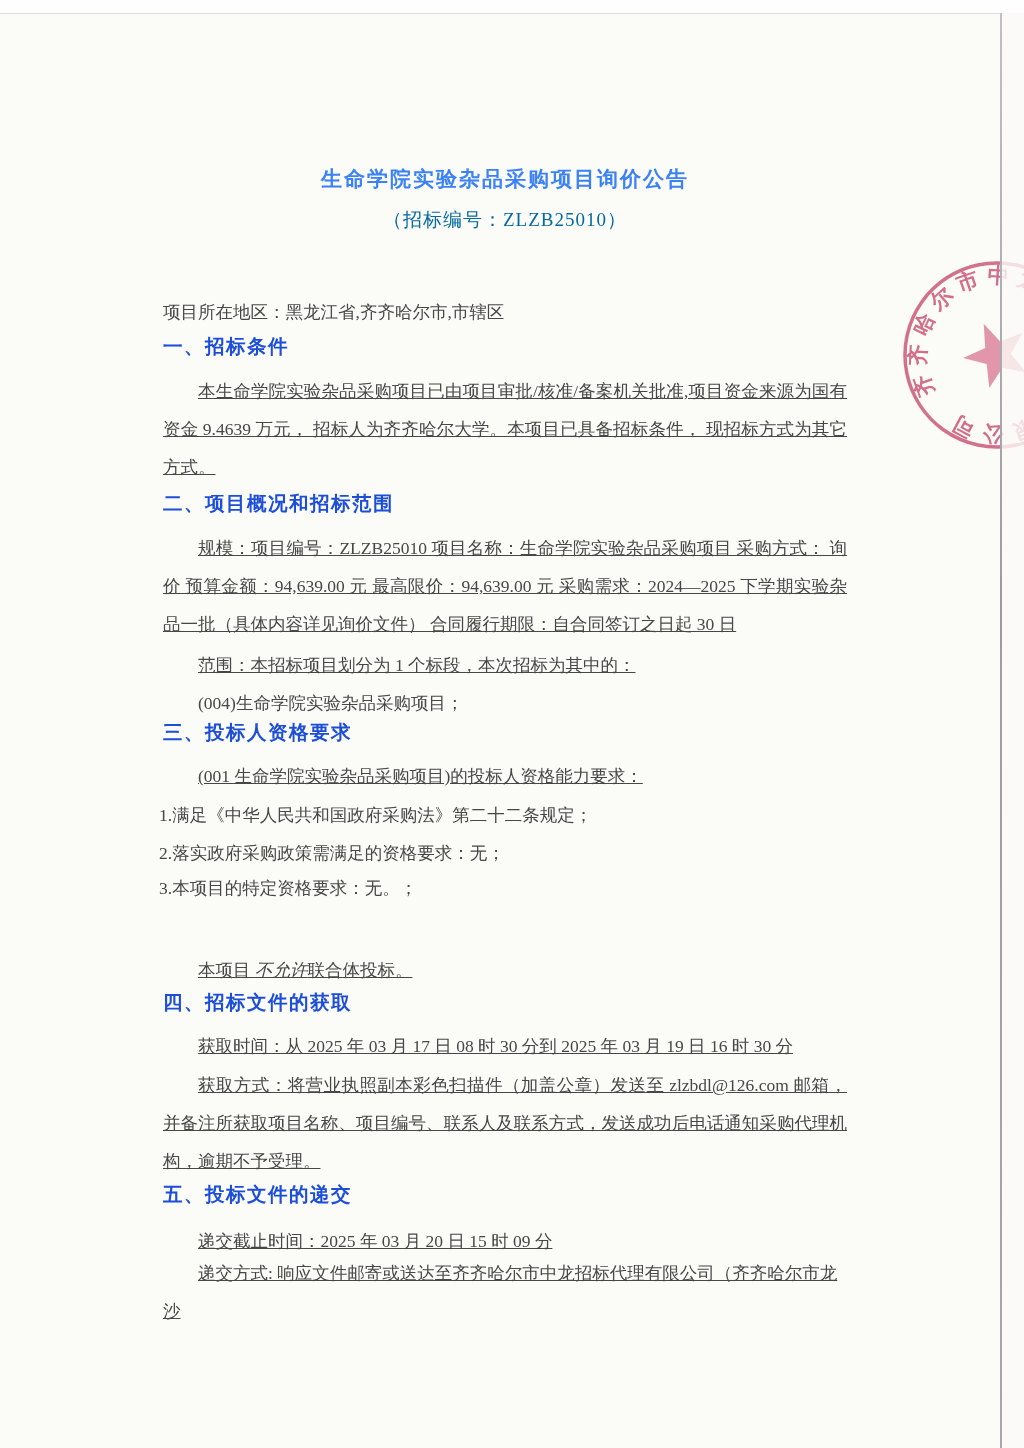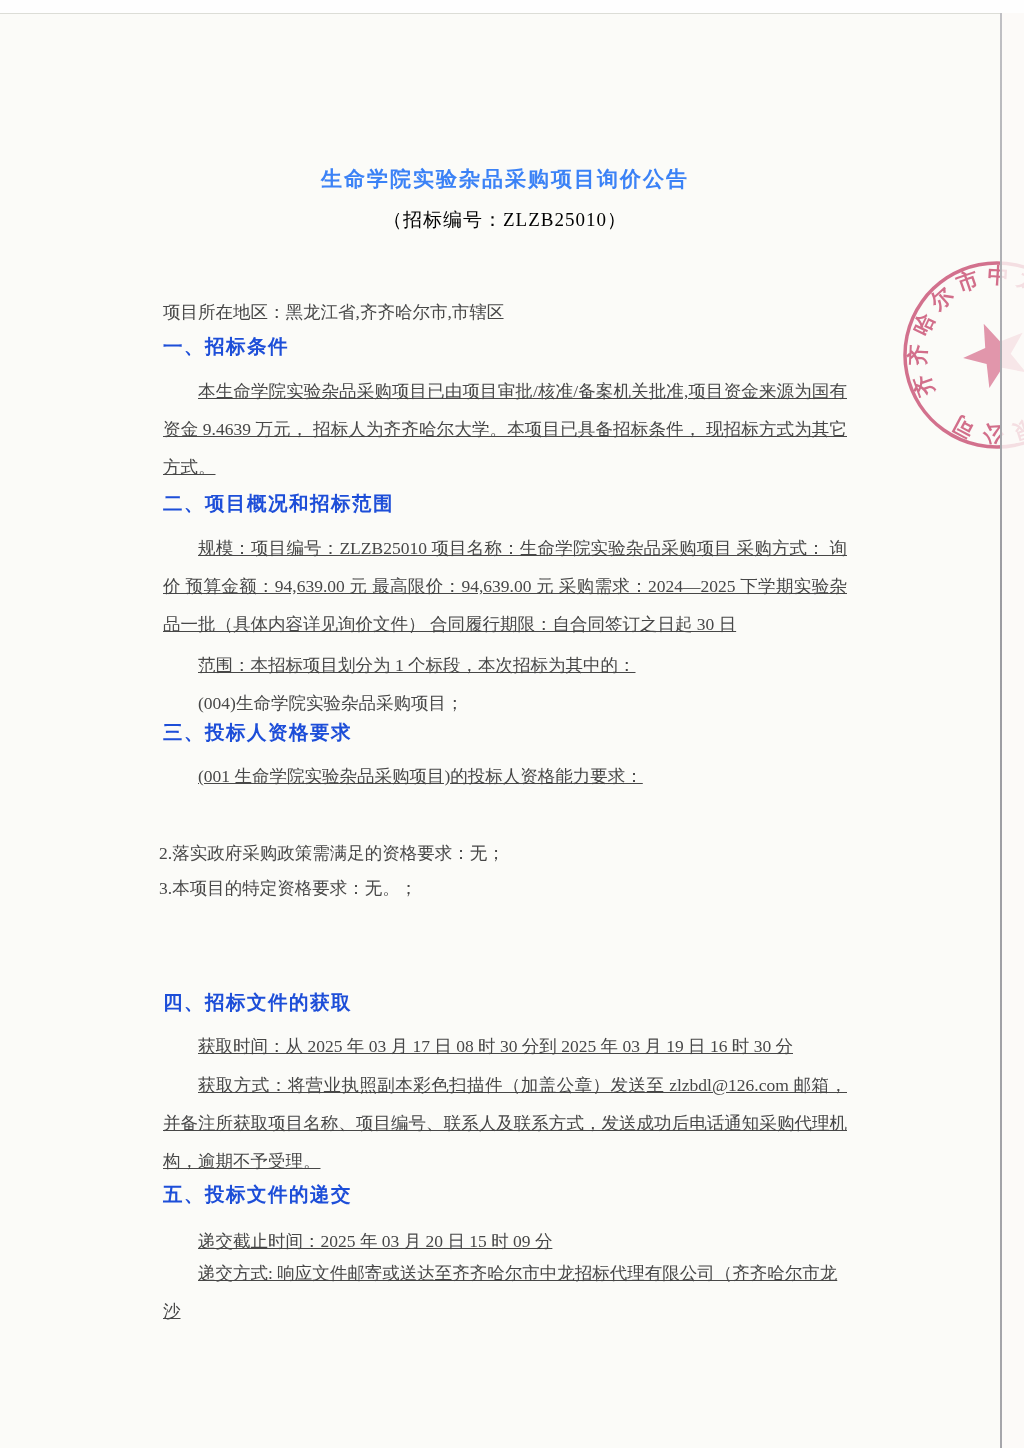--- a/index.html
+++ b/index.html
@@ -22,21 +22,21 @@
 
   
   .blk{position:absolute;left:163px;width:684px;font-size:17.5px;line-height:38px;}
   .center{text-align:center;}
   .just{text-align:justify;text-justify:inter-character;}
   .ind{text-indent:2em;text-decoration:underline;}
   .hd{font-family:"Liberation Sans","DejaVu Sans",sans-serif;font-weight:700;
       font-size:19.5px;color:#1d4ed8;letter-spacing:1.5px;line-height:26px;}
 
   .t-title{top:165px;font-size:21px;font-weight:600;letter-spacing:2px;color:#3b82f6;line-height:28px;}
-  .t-sub{top:207px;font-size:19px;letter-spacing:1px;color:#000000;line-height:26px;}
+  .t-sub{top:207px;font-size:19px;letter-spacing:1px;color:#0369a1;line-height:26px;}
   .loc{top:293px;}
   .h1{top:333px;}
   .p1a{top:372px;}
   .h2{top:490px;}
   .p2a{top:529px;}
   .p2b{top:646px;}
   .p2c{top:684px;text-indent:2em;}
   .h3{top:719px;}
   .p3intro{top:757px;}
   .p3i1{top:796px;left:159px;}
@@ -85,22 +85,26 @@
   <div class="blk hd h1">一、招标条件</div>
   <div class="blk just ind p1a">本生命学院实验杂品采购项目已由项目审批/核准/备案机关批准,项目资金来源为国有资金 9.4639 万元， 招标人为齐齐哈尔大学。本项目已具备招标条件， 现招标方式为其它方式。</div>
 
   <div class="blk hd h2">二、项目概况和招标范围</div>
   <div class="blk just ind p2a">规模：项目编号：ZLZB25010 项目名称：生命学院实验杂品采购项目 采购方式： 询价 预算金额：94,639.00 元 最高限价：94,639.00 元 采购需求：2024—2025 下学期实验杂品一批（具体内容详见询价文件） 合同履行期限：自合同签订之日起 30 日</div>
   <div class="blk ind p2b">范围：本招标项目划分为 1 个标段，本次招标为其中的：</div>
   <div class="blk p2c">(004)生命学院实验杂品采购项目；</div>
 
   <div class="blk hd h3">三、投标人资格要求</div>
   <div class="blk ind p3intro">(001 生命学院实验杂品采购项目)的投标人资格能力要求：</div>
+  <div class="blk p3i1">1.满足《中华人民共和国政府采购法》第二十二条规定；</div>
   <div class="blk p3i2">2.落实政府采购政策需满足的资格要求：无；</div>
   <div class="blk p3i3">3.本项目的特定资格要求：无。；</div>
+  <div class="blk ind p3note">
+    <span>本项目 </span><span class="em">不允许</span><span>联合体投标。</span>
+  </div>
 
   <div class="blk hd h4">四、招标文件的获取</div>
   <div class="blk ind p4a">获取时间：从 2025 年 03 月 17 日  08 时 30 分到 2025 年 03 月 19 日  16 时 30 分</div>
   <div class="blk just ind p4b">获取方式：将营业执照副本彩色扫描件（加盖公章）发送至 zlzbdl@126.com 邮箱，并备注所获取项目名称、项目编号、联系人及联系方式，发送成功后电话通知采购代理机构，逾期不予受理。</div>
 
   <div class="blk hd h5">五、投标文件的递交</div>
   <div class="blk ind p5a">递交截止时间：2025 年 03 月 20 日  15 时 09 分</div>
   <div class="blk ind p5b">递交方式: 响应文件邮寄或送达至齐齐哈尔市中龙招标代理有限公司（齐齐哈尔市龙沙</div>
 
 </div>

